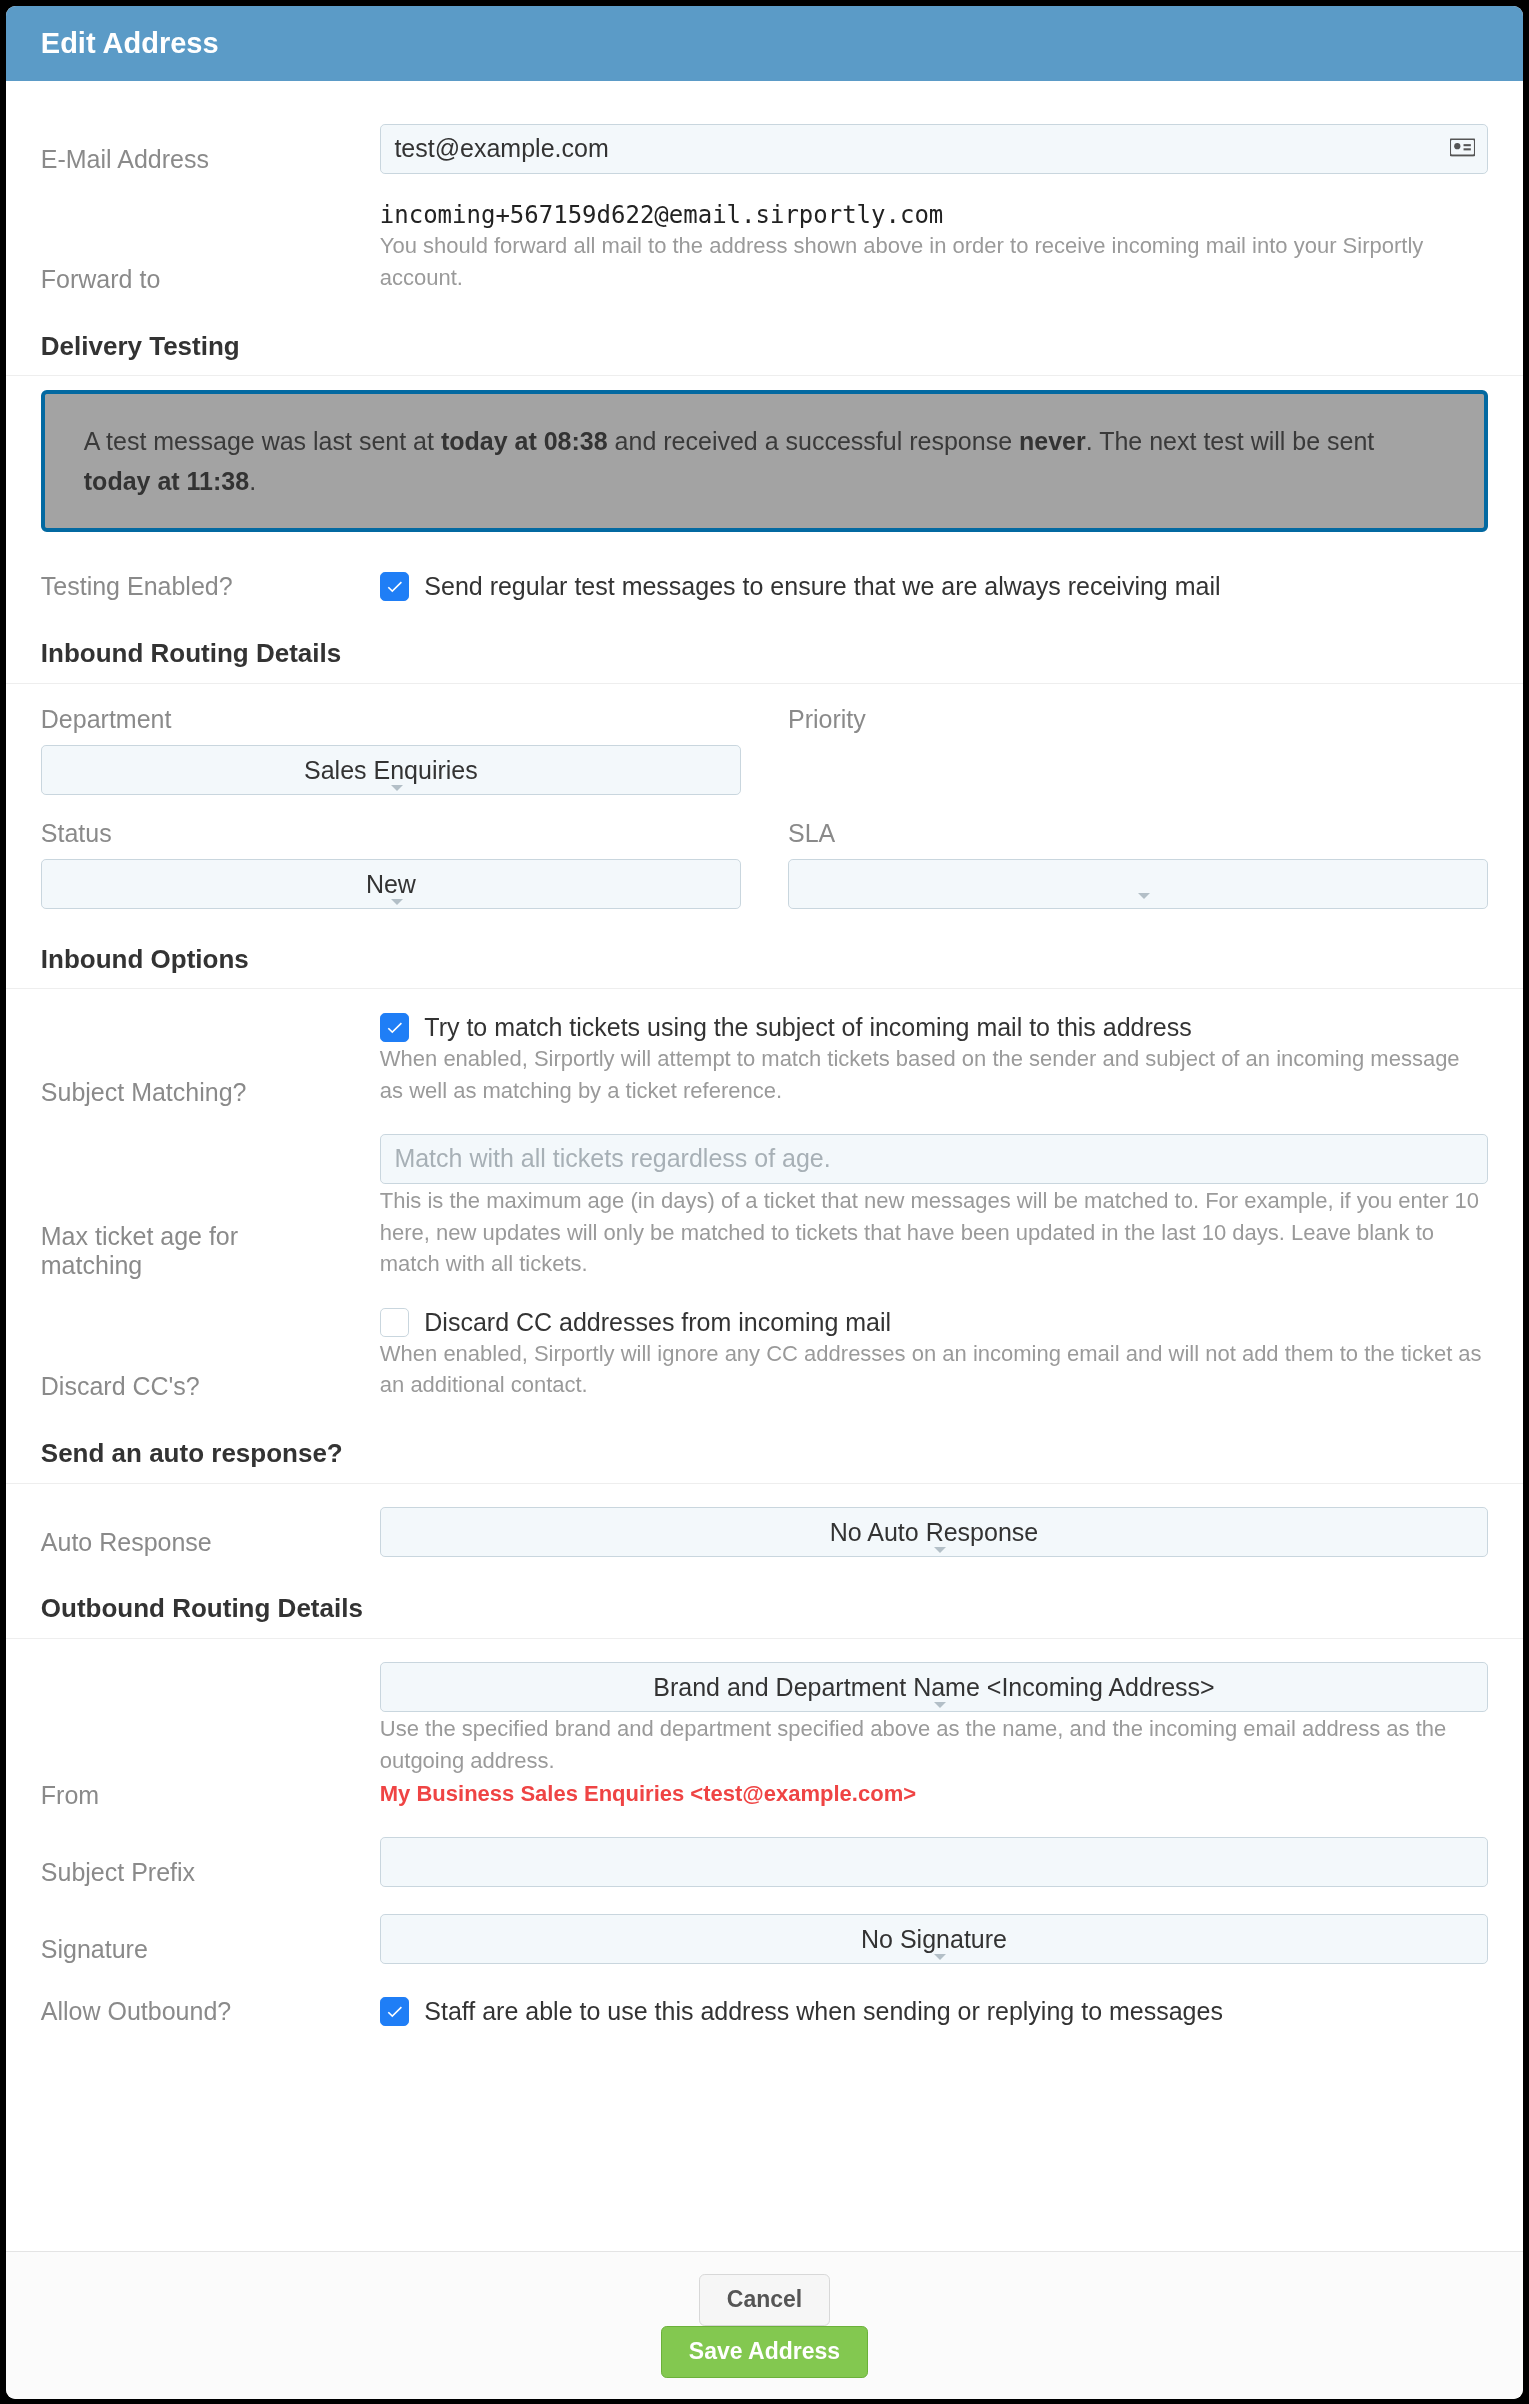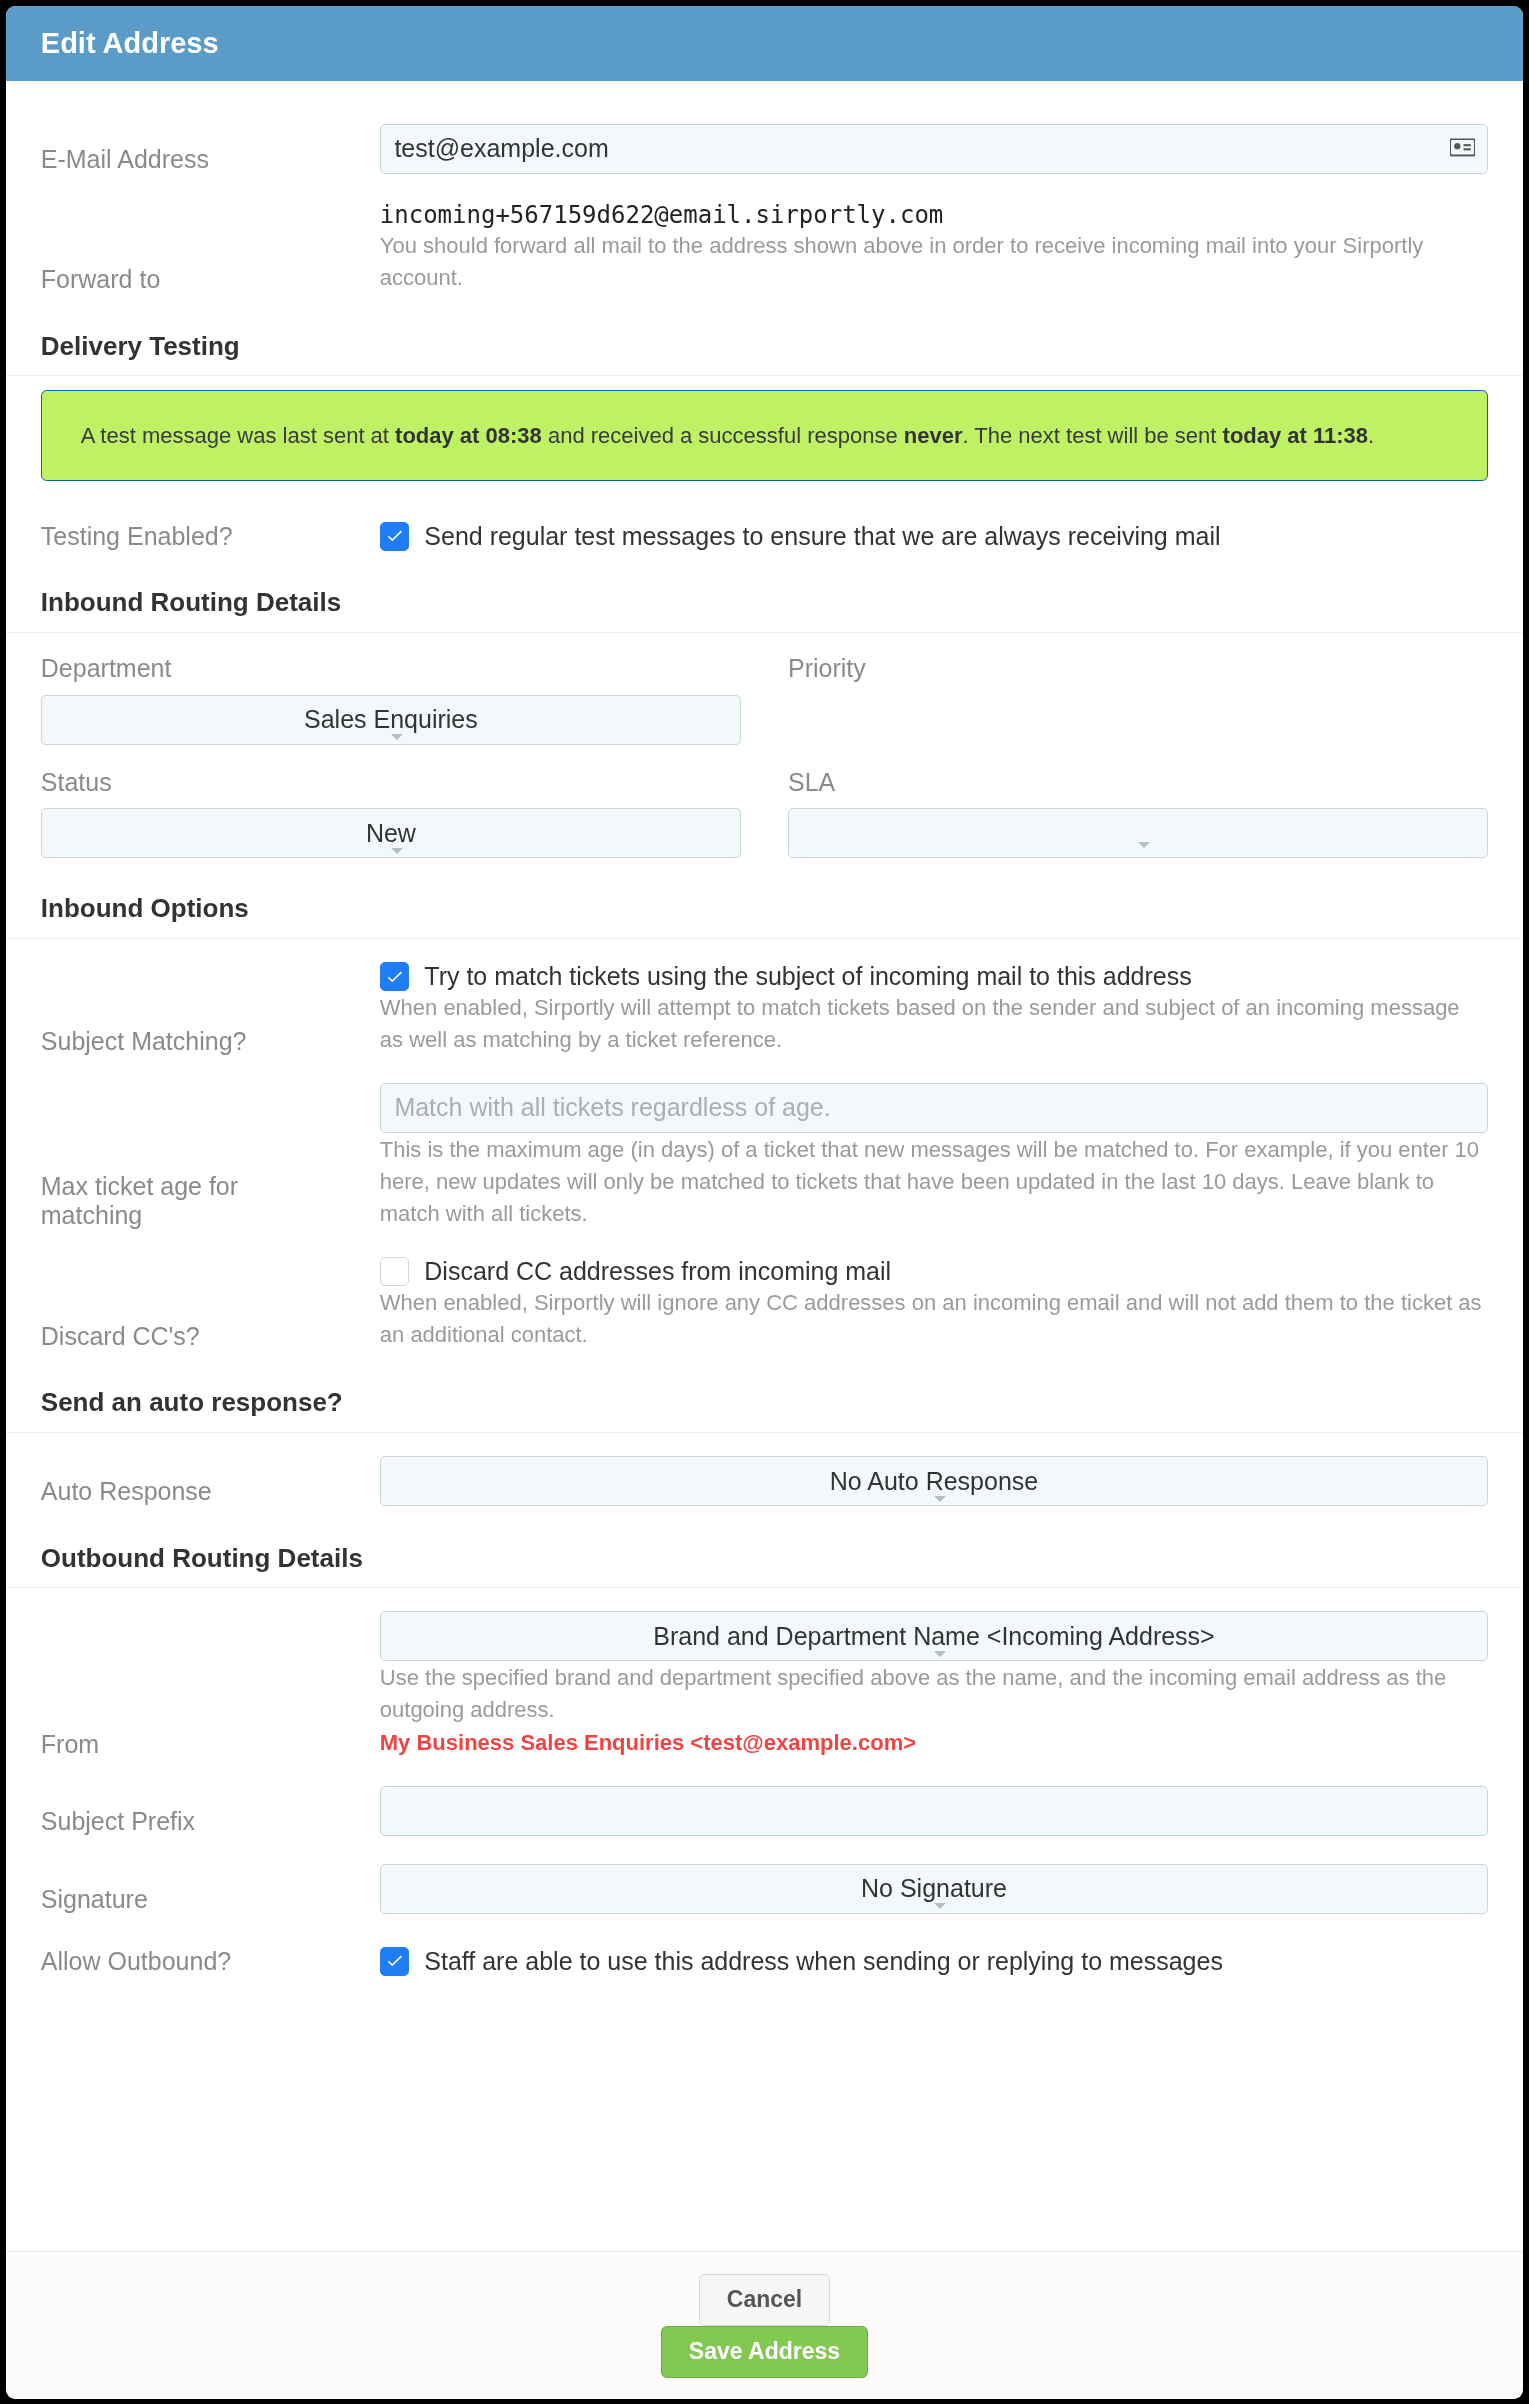--- a/index.html
+++ b/index.html
@@ -75,26 +75,26 @@
     color: #222;
   }
   .help-text {
     color: #9a9a9a;
     font-size: 22px;
     line-height: 1.45;
     margin-top: 1px;
   }
   .help-text.strong-line strong { color: #ef4444; font-weight: 700; }
   .info-box {
-    background: #bef264;
-    border: 1px solid #0369a1;
+    background: #a3a3a3;
+    border: 4px solid #0369a1;
     border-radius: 5.8px;
     padding: 27px 39px;
     color: #3a3a3a;
-    font-size: 22px;
+    font-size: 25px;
     line-height: 1.6;
     margin: 13.6px 0 21.3px;
   }
   .info-box b { color: #333; }
   .chk-row { display: flex; align-items: center; gap: 15.5px; }
   .chk {
     width: 29px; height: 29px; flex: none;
     border: 1px solid #c9d6de;
     border-radius: 4.9px;
     background: #fff;

